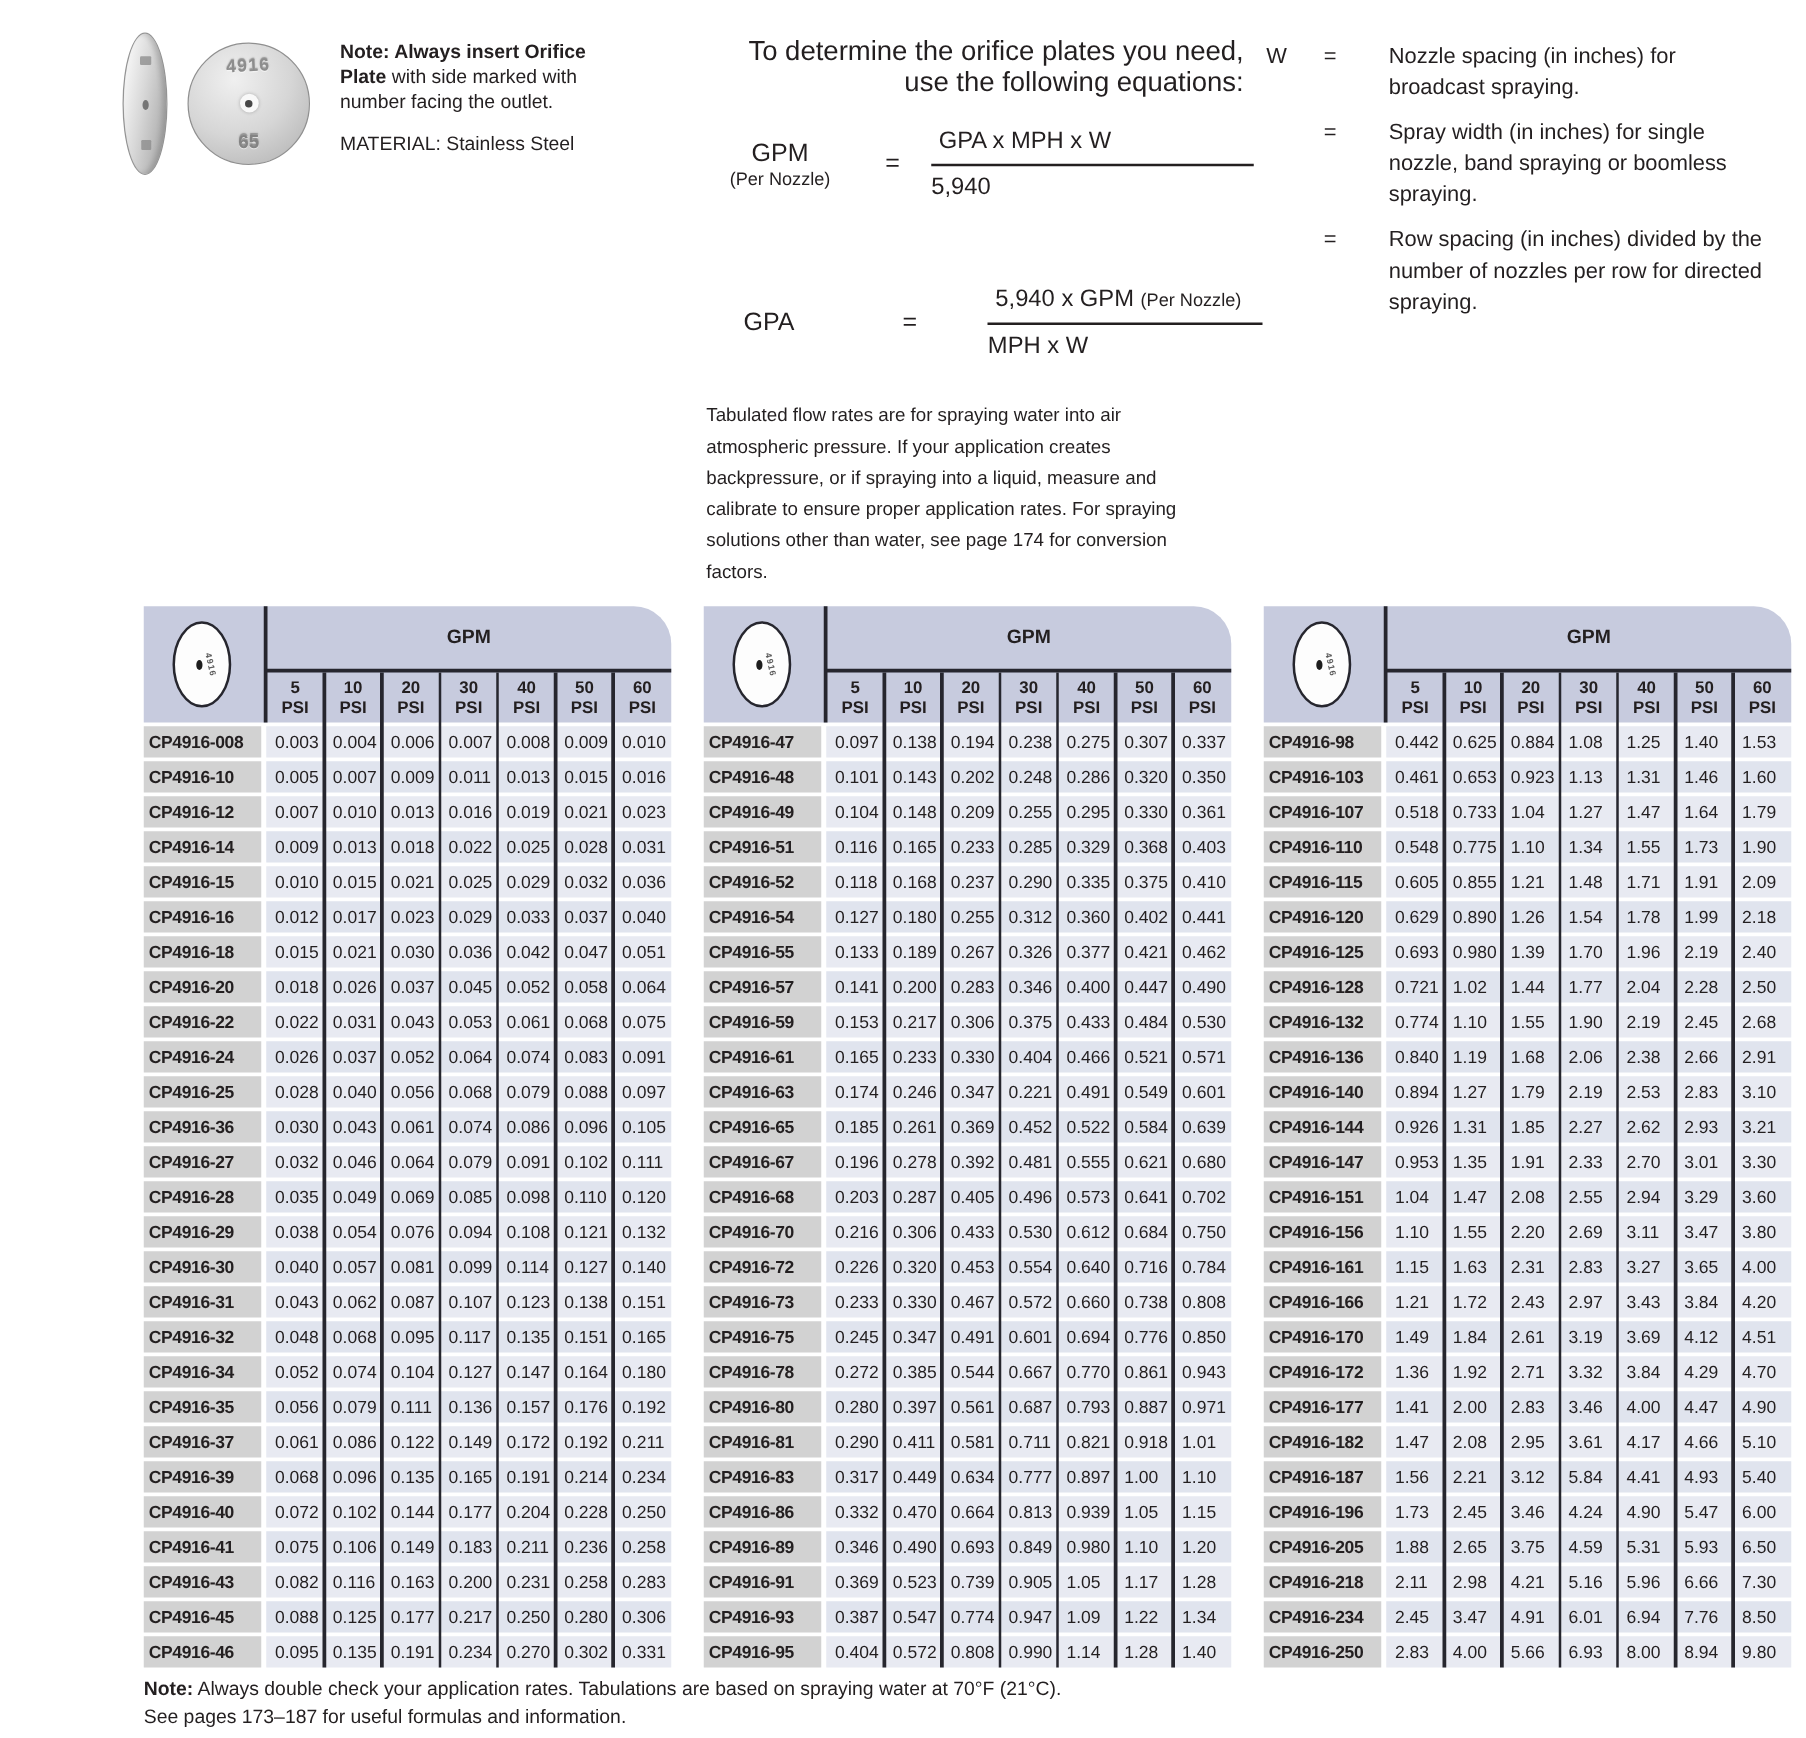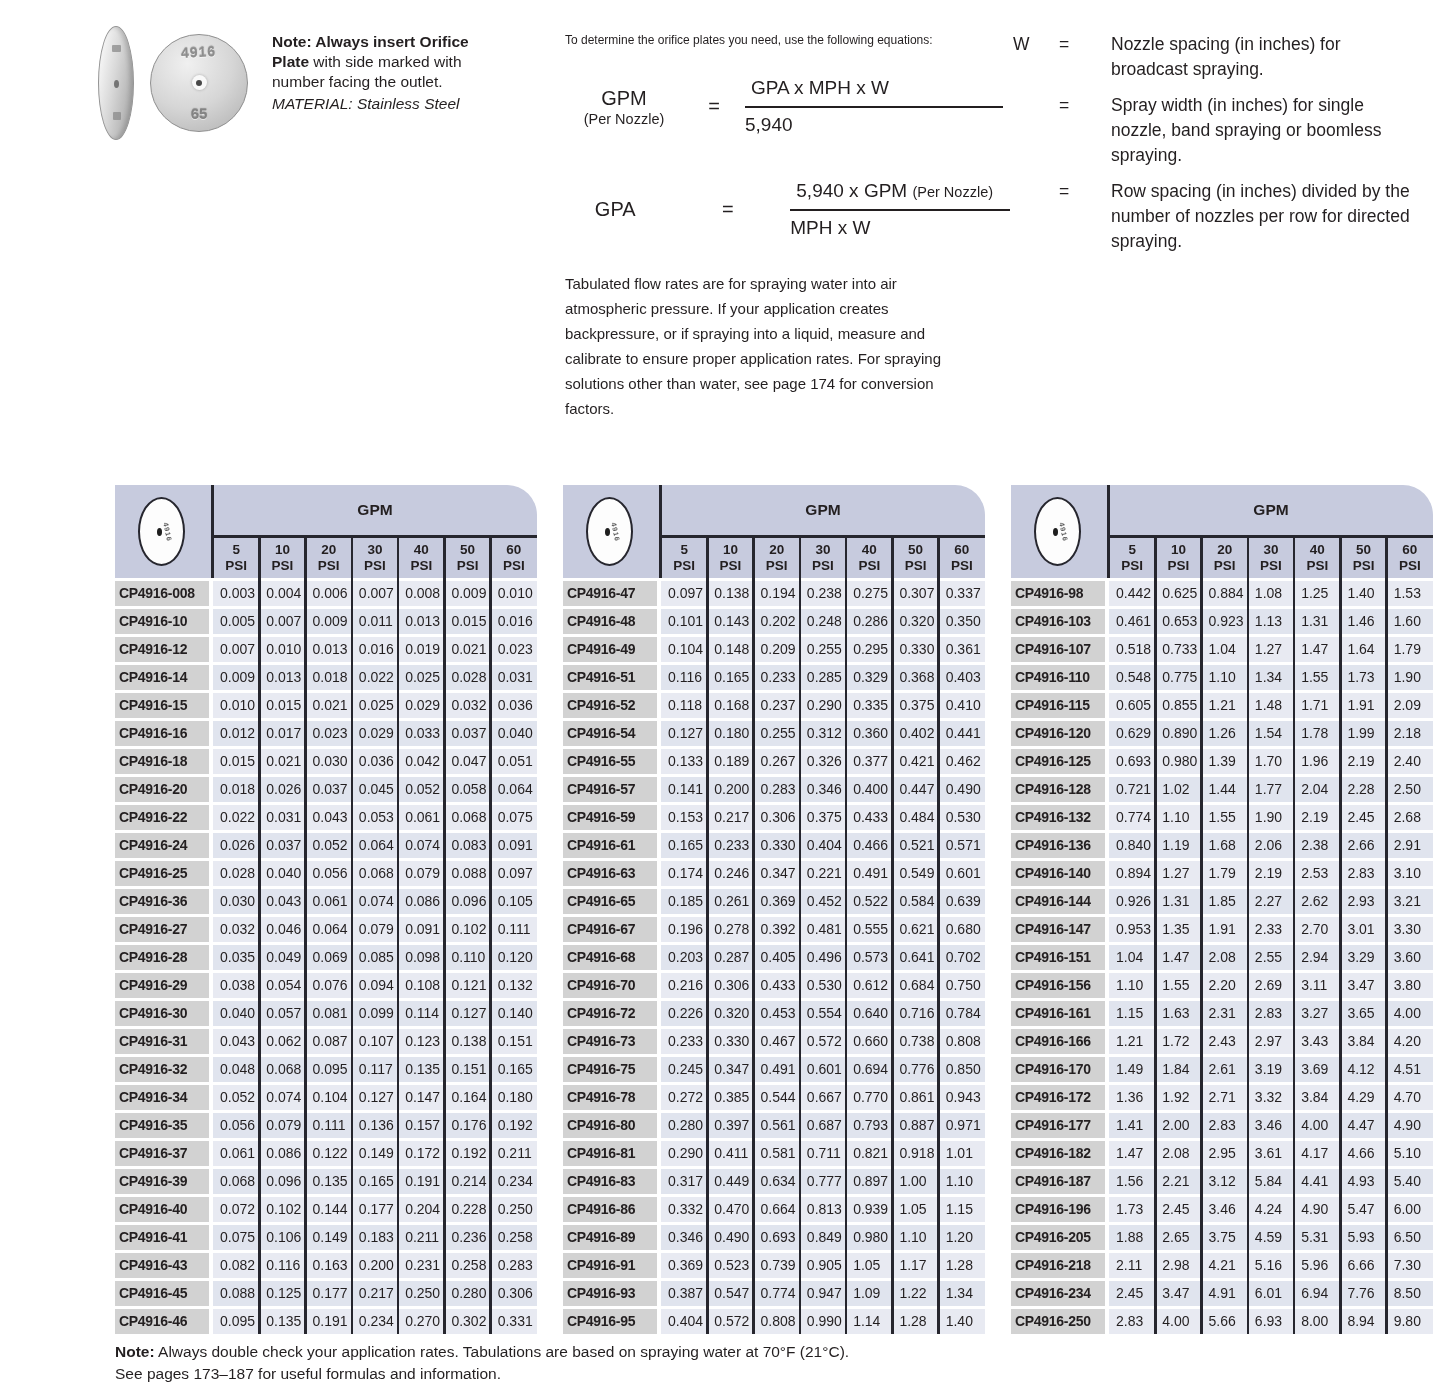--- a/index.html
+++ b/index.html
@@ -27,27 +27,27 @@
   .stamp-top{font-weight:bold;font-size:14px;color:#8d8d8d;letter-spacing:1px;
     text-shadow:0 1px 0 rgba(255,255,255,.5),0 -1px 1px rgba(80,80,80,.55);transform:rotate(-3deg);}
   .hole{width:15px;height:15px;border-radius:50%;background:#f9f9f9;display:flex;align-items:center;justify-content:center;
     box-shadow:0 0 3px rgba(0,0,0,.25);}
   .hole::after{content:"";width:6px;height:6px;border-radius:50%;background:#484848;}
   .stamp-bottom{font-weight:bold;font-size:15px;color:#838383;
     text-shadow:0 1px 0 rgba(255,255,255,.5),0 -1px 1px rgba(80,80,80,.55);}
   
   .note-block{position:absolute;left:272px;top:32px;width:224px;font-size:15.5px;line-height:20px;}
   .note-block b{font-weight:bold;}
-  .material-line{margin-top:2px;font-size:15.5px;font-style:italic;}
+  .material-line{margin-top:14px;font-size:15.5px;}
   
   .mid-col{position:absolute;left:565px;top:28px;width:445px;}
-  .intro{font-size:12px;line-height:25px;width:430px;}
+  .intro{font-size:22px;line-height:25px;width:430px;text-align:right;}
   .equation{display:flex;align-items:center;}
   .eq1{margin-top:24px;}
-  .eq2{margin-top:44px;gap:36px;}
+  .eq2{margin-top:68px;gap:36px;}
   .eq-lhs{width:118px;text-align:center;}
   .eq-lhs-main{font-size:20px;}
   .eq-lhs-sub{font-size:14.5px;margin-top:1px;}
   .eq-sign{width:62px;text-align:center;font-size:20px;}
   .eq-frac{width:258px;text-align:left;}
   .eq-num{font-size:19px;padding:0 6px 7px;border-bottom:2.5px solid #231f20;}
   .eq-den{font-size:19px;padding-top:6px;}
   .eq-num-small{font-size:14.5px;}
   .tabulated{margin-top:32px;font-size:15px;line-height:25px;width:398px;}
   

